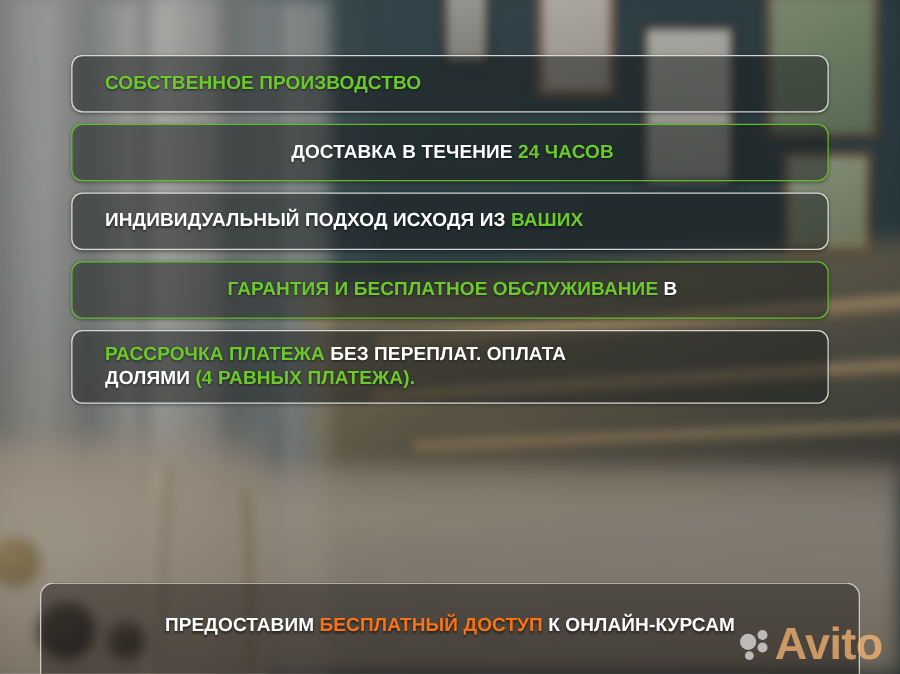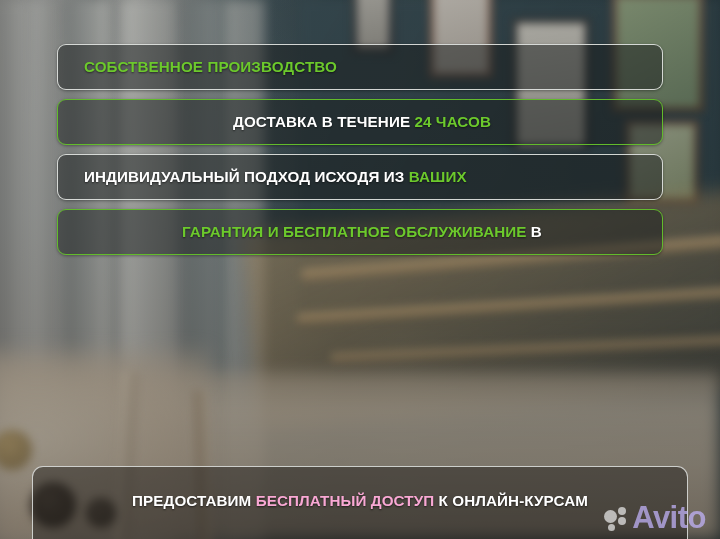--- a/index.html
+++ b/index.html
@@ -197,37 +197,37 @@
     background:rgba(24,22,20,0.45);
     display:flex; align-items:center; justify-content:center;
     padding:0 24px 14px;
   }
   #bottom-card p{
     font-size:15.2px; line-height:1.3; font-weight:bold;
     letter-spacing:0.1px; color:#fff; text-transform:uppercase;
     text-align:center;
     text-shadow:0 1px 2px rgba(0,0,0,0.6);
   }
-  #bottom-card p em{ font-style:normal; color:#f9a8d4; }
+  #bottom-card p em{ font-style:normal; color:#f97316; }
 
   
   #avito{
     position:absolute; right:14px; bottom:6px;
     display:flex; align-items:center; gap:4px;
     opacity:0.72;
     pointer-events:none;
   }
   #avito .dots{ position:relative; width:24px; height:26px; }
   #avito .dots i{ position:absolute; border-radius:50%; background:#e9e9e9; display:block; }
   #avito .dots i.big{ left:0;  top:5px;  width:13px; height:13px; }
   #avito .dots i.t{   left:14px; top:2px;  width:8px;  height:8px; }
   #avito .dots i.m{   left:14px; top:12px; width:8px;  height:8px; }
   #avito .dots i.b{   left:4px;  top:19px; width:7px;  height:7px; }
   #avito .wm-text{
-    font-size:31px; font-weight:bold; color:#c4b5fd;
+    font-size:36px; font-weight:bold; color:#fdba74;
     letter-spacing:-0.5px; line-height:1;
   }
 </style>
 </head>
 <body>
 
 <div id="stage">
 
   <div class="bg-layer bg-base"></div>
   <div class="bg-strip s1"></div>
@@ -274,20 +274,23 @@
         <p><em>СОБСТВЕННОЕ ПРОИЗВОДСТВО</em></p>
       </div>
       <div class="card green">
         <p><span>ДОСТАВКА В ТЕЧЕНИЕ </span><em>24 ЧАСОВ</em></p>
       </div>
       <div class="card">
         <p><span>ИНДИВИДУАЛЬНЫЙ ПОДХОД ИСХОДЯ ИЗ </span><em>ВАШИХ</em><br></p>
       </div>
       <div class="card green">
         <p><em>ГАРАНТИЯ И БЕСПЛАТНОЕ ОБСЛУЖИВАНИЕ</em><span> В</span><br></p>
+      </div>
+      <div class="card">
+        <p><em>РАССРОЧКА ПЛАТЕЖА</em><span> БЕЗ ПЕРЕПЛАТ. ОПЛАТА</span><br><span>ДОЛЯМИ </span><em>(4 РАВНЫХ ПЛАТЕЖА).</em></p>
       </div>
     </div>
 
   <div id="bottom-card">
     <p><span>ПРЕДОСТАВИМ </span><em>БЕСПЛАТНЫЙ ДОСТУП</em><span> К ОНЛАЙН-КУРСАМ</span><br></p>
   </div>
 
   <div id="avito">
     <span class="dots">
       <i class="big"></i>

